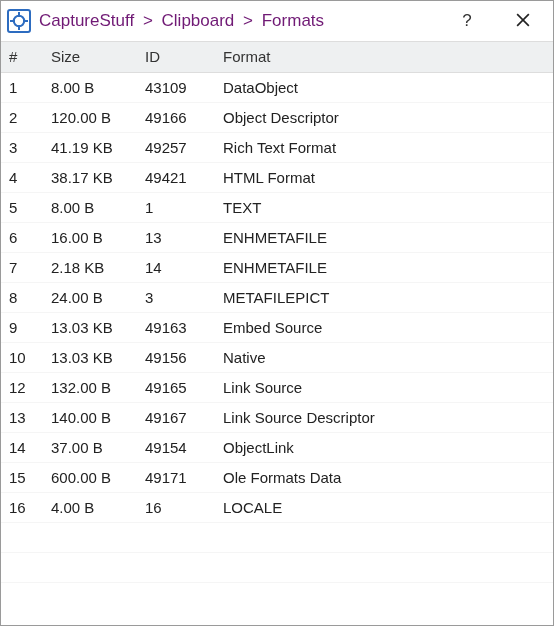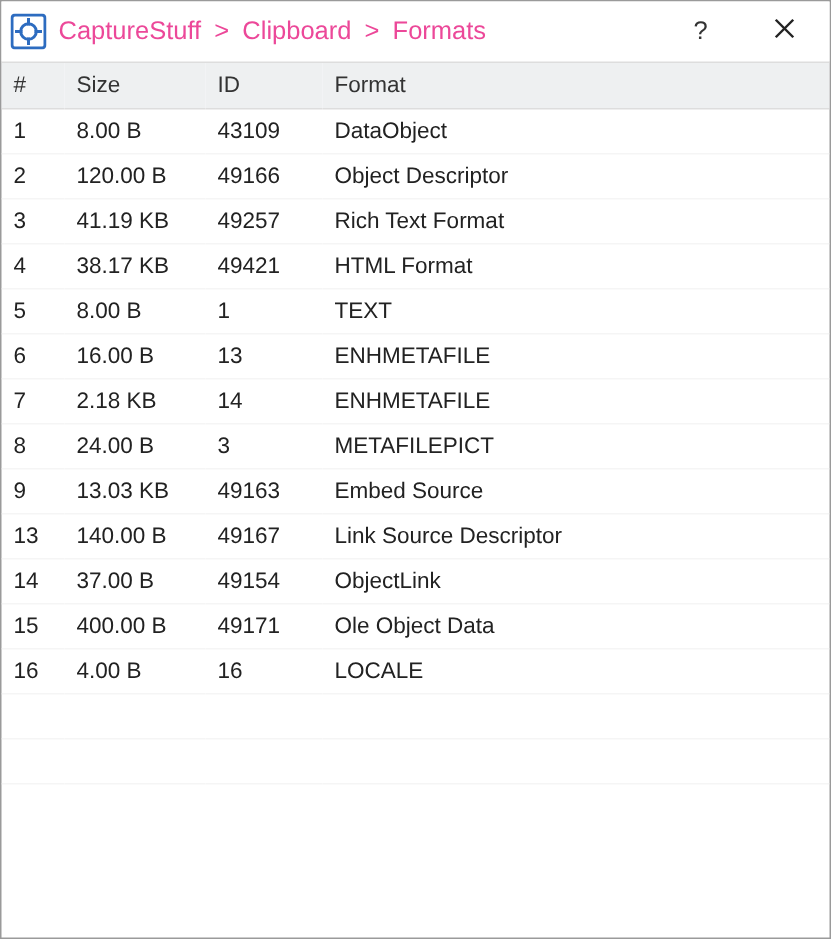--- a/index.html
+++ b/index.html
@@ -27,21 +27,21 @@
     flex: 0 0 auto;
   }
   .titlebar .app-icon {
     width: 24px; height: 24px;
     margin-right: 8px;
     flex: 0 0 auto;
   }
   .breadcrumb {
     flex: 1 1 auto;
     font-size: 17px;
-    color: #ec4899;
+    color: #701a75;
     white-space: nowrap;
     overflow: hidden;
   }
   .breadcrumb span { }
   .breadcrumb .sep { margin: 0 4px; }
   .title-actions {
     display: flex;
     align-items: center;
     gap: 28px;
     padding-right: 10px;
@@ -190,36 +190,48 @@
             <td>3</td>
             <td>METAFILEPICT</td>
           </tr>
           <tr>
             <td>9</td>
             <td>13.03 KB</td>
             <td>49163</td>
             <td>Embed Source</td>
           </tr>
           <tr>
+            <td>10</td>
+            <td>13.03 KB</td>
+            <td>49156</td>
+            <td>Native</td>
+          </tr>
+          <tr>
+            <td>12</td>
+            <td>132.00 B</td>
+            <td>49165</td>
+            <td>Link Source</td>
+          </tr>
+          <tr>
             <td>13</td>
             <td>140.00 B</td>
             <td>49167</td>
             <td>Link Source Descriptor</td>
           </tr>
           <tr>
             <td>14</td>
             <td>37.00 B</td>
             <td>49154</td>
             <td>ObjectLink</td>
           </tr>
           <tr>
             <td>15</td>
-            <td>400.00 B</td>
+            <td>600.00 B</td>
             <td>49171</td>
-            <td>Ole Object Data</td>
+            <td>Ole Formats Data</td>
           </tr>
           <tr>
             <td>16</td>
             <td>4.00 B</td>
             <td>16</td>
             <td>LOCALE</td>
           </tr>
           <tr class="empty">
             <td>&nbsp;</td>
             <td>&nbsp;</td>

